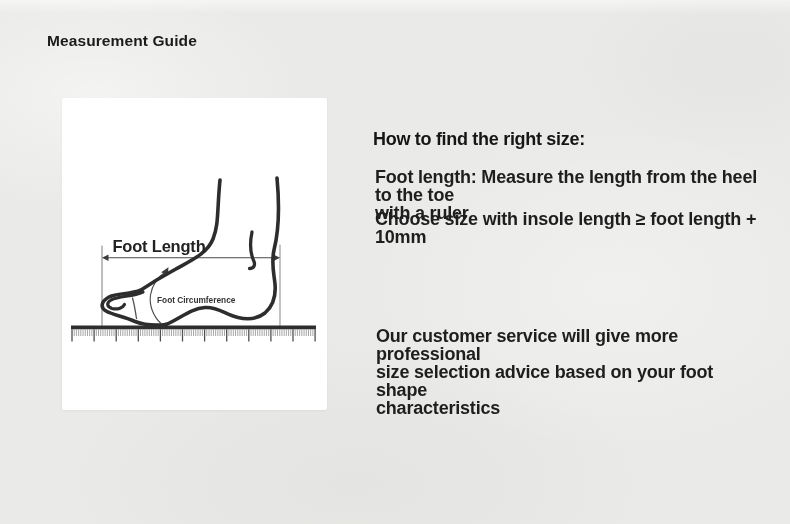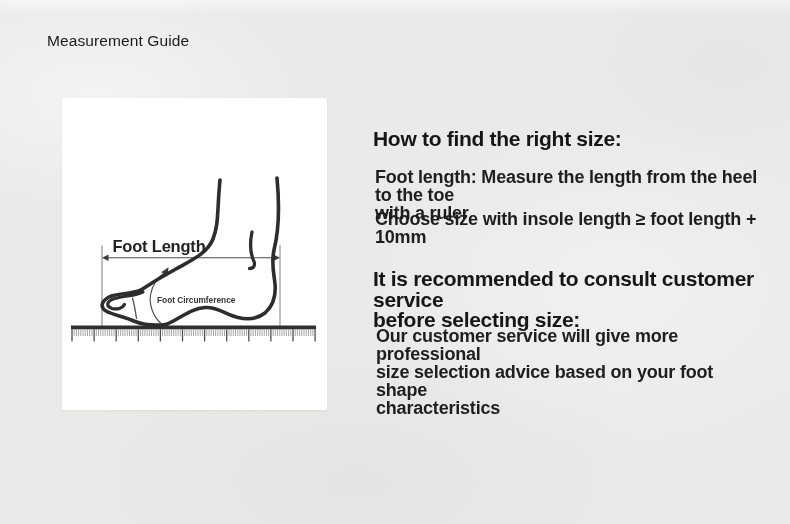--- a/index.html
+++ b/index.html
@@ -9,31 +9,31 @@
     background-color:#eaeae8;
     background-image:
       radial-gradient(ellipse 320px 180px at 12% 18%, rgba(255,255,255,.45), rgba(255,255,255,0) 65%),
       radial-gradient(ellipse 420px 280px at 78% 55%, rgba(255,255,255,.30), rgba(255,255,255,0) 60%),
       radial-gradient(ellipse 500px 240px at 45% 92%, rgba(205,205,202,.22), rgba(205,205,202,0) 60%),
       radial-gradient(ellipse 260px 160px at 92% 12%, rgba(214,214,211,.25), rgba(214,214,211,0) 60%),
       linear-gradient(180deg, rgba(255,255,255,.55), rgba(255,255,255,0) 14px);
   }
   .page-title{
     position:absolute;left:47px;top:32px;
-    font-size:15.5px;font-weight:400;color:#1b1b1b;letter-spacing:.1px;
+    font-size:15.5px;font-weight:700;color:#1b1b1b;letter-spacing:.1px;
   }
   .illus-card{
     position:absolute;left:62px;top:98px;width:265px;height:312px;
     background:#ffffff;border-radius:2px;
     box-shadow:0 1px 3px rgba(0,0,0,.05);
   }
   .illus-card svg{display:block;width:265px;height:312px;}
   svg text{font-family:"Liberation Sans","DejaVu Sans",sans-serif;}
   .guide-h{
-    position:absolute;font-size:21px;font-weight:700;color:#161616;
+    position:absolute;font-size:18px;font-weight:700;color:#161616;
     letter-spacing:-.3px;line-height:20.5px;white-space:pre-line;margin:0;
   }
   .guide-p{
     position:absolute;font-size:18px;font-weight:700;color:#1e1e1e;
     letter-spacing:-.2px;line-height:18px;white-space:pre-line;margin:0;
   }
   .h1-pos{left:373px;top:129px;width:402px;}
   .p1-pos{left:375px;top:168px;width:400px;}
   .p2-pos{left:375px;top:210px;width:400px;}
   .h2-pos{left:373px;top:269px;width:402px;}
@@ -215,20 +215,18 @@
     </svg>
   </div>
 
   <h2 class="guide-h h1-pos">How to find the right size:</h2>
 
   <p class="guide-p p1-pos">Foot length: Measure the length from the heel to the toe
 with a ruler</p>
 
   <p class="guide-p p2-pos">Choose size with insole length ≥ foot length + 10mm</p>
 
-  <h2 class="guide-h h2-pos">It is recommended to consult customer service
-before selecting size:</h2>
 
   <p class="guide-p p3-pos">Our customer service will give more professional
 size selection advice based on your foot shape
 characteristics</p>
 
 </div>
 
 </body></html>

